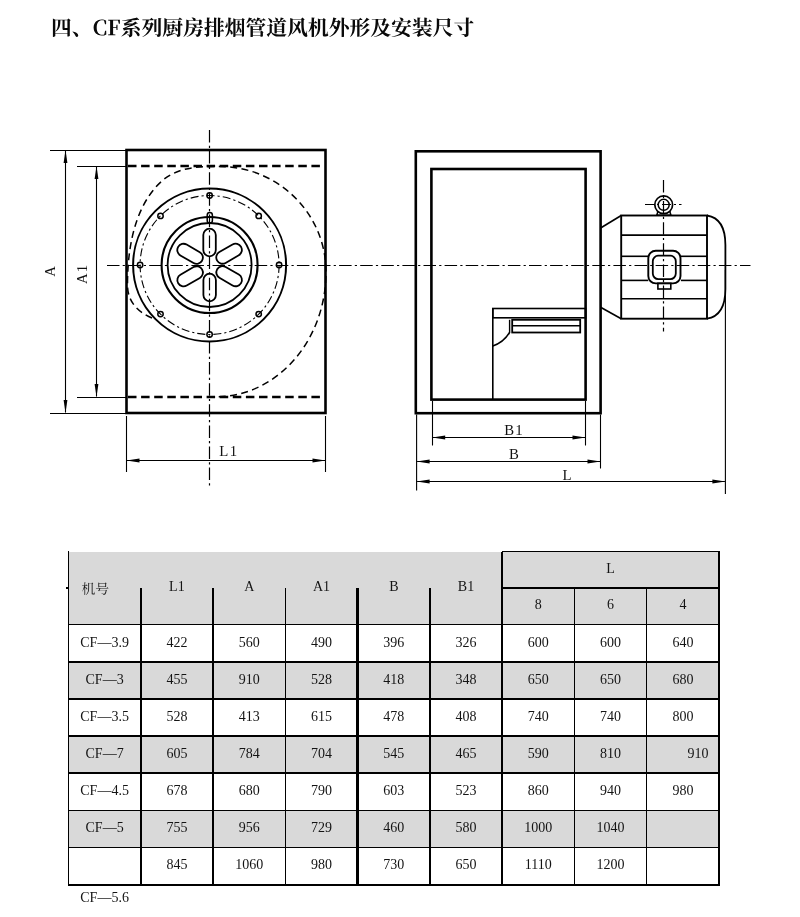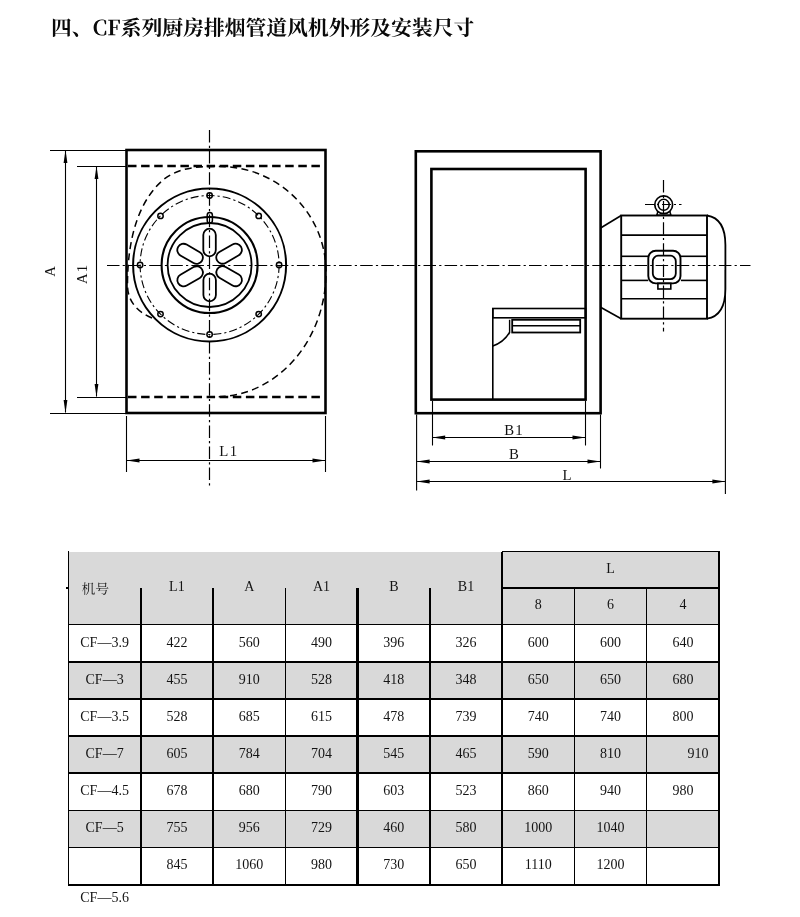--- a/index.html
+++ b/index.html
@@ -214,24 +214,24 @@
 <div class="cell" style="left:249.2px;top:680.7px">910</div>
 <div class="cell" style="left:321.5px;top:680.7px">528</div>
 <div class="cell" style="left:393.8px;top:680.7px">418</div>
 <div class="cell" style="left:466.0px;top:680.7px">348</div>
 <div class="cell" style="left:538.3px;top:680.7px">650</div>
 <div class="cell" style="left:610.6px;top:680.7px">650</div>
 <div class="cell" style="left:682.9px;top:680.7px">680</div>
 
 <div class="cell" style="left:104.6px;top:717.9px">CF—3.5</div>
 <div class="cell" style="left:176.9px;top:717.9px">528</div>
-<div class="cell" style="left:249.2px;top:717.9px">685</div>
+<div class="cell" style="left:249.2px;top:717.9px">413</div>
 <div class="cell" style="left:321.5px;top:717.9px">615</div>
 <div class="cell" style="left:393.8px;top:717.9px">478</div>
-<div class="cell" style="left:466.0px;top:717.9px">739</div>
+<div class="cell" style="left:466.0px;top:717.9px">408</div>
 <div class="cell" style="left:538.3px;top:717.9px">740</div>
 <div class="cell" style="left:610.6px;top:717.9px">740</div>
 <div class="cell" style="left:682.9px;top:717.9px">800</div>
 
 <div class="cell" style="left:104.6px;top:755.0px">CF—7</div>
 <div class="cell" style="left:176.9px;top:755.0px">605</div>
 <div class="cell" style="left:249.2px;top:755.0px">784</div>
 <div class="cell" style="left:321.5px;top:755.0px">704</div>
 <div class="cell" style="left:393.8px;top:755.0px">545</div>
 <div class="cell" style="left:466.0px;top:755.0px">465</div>

